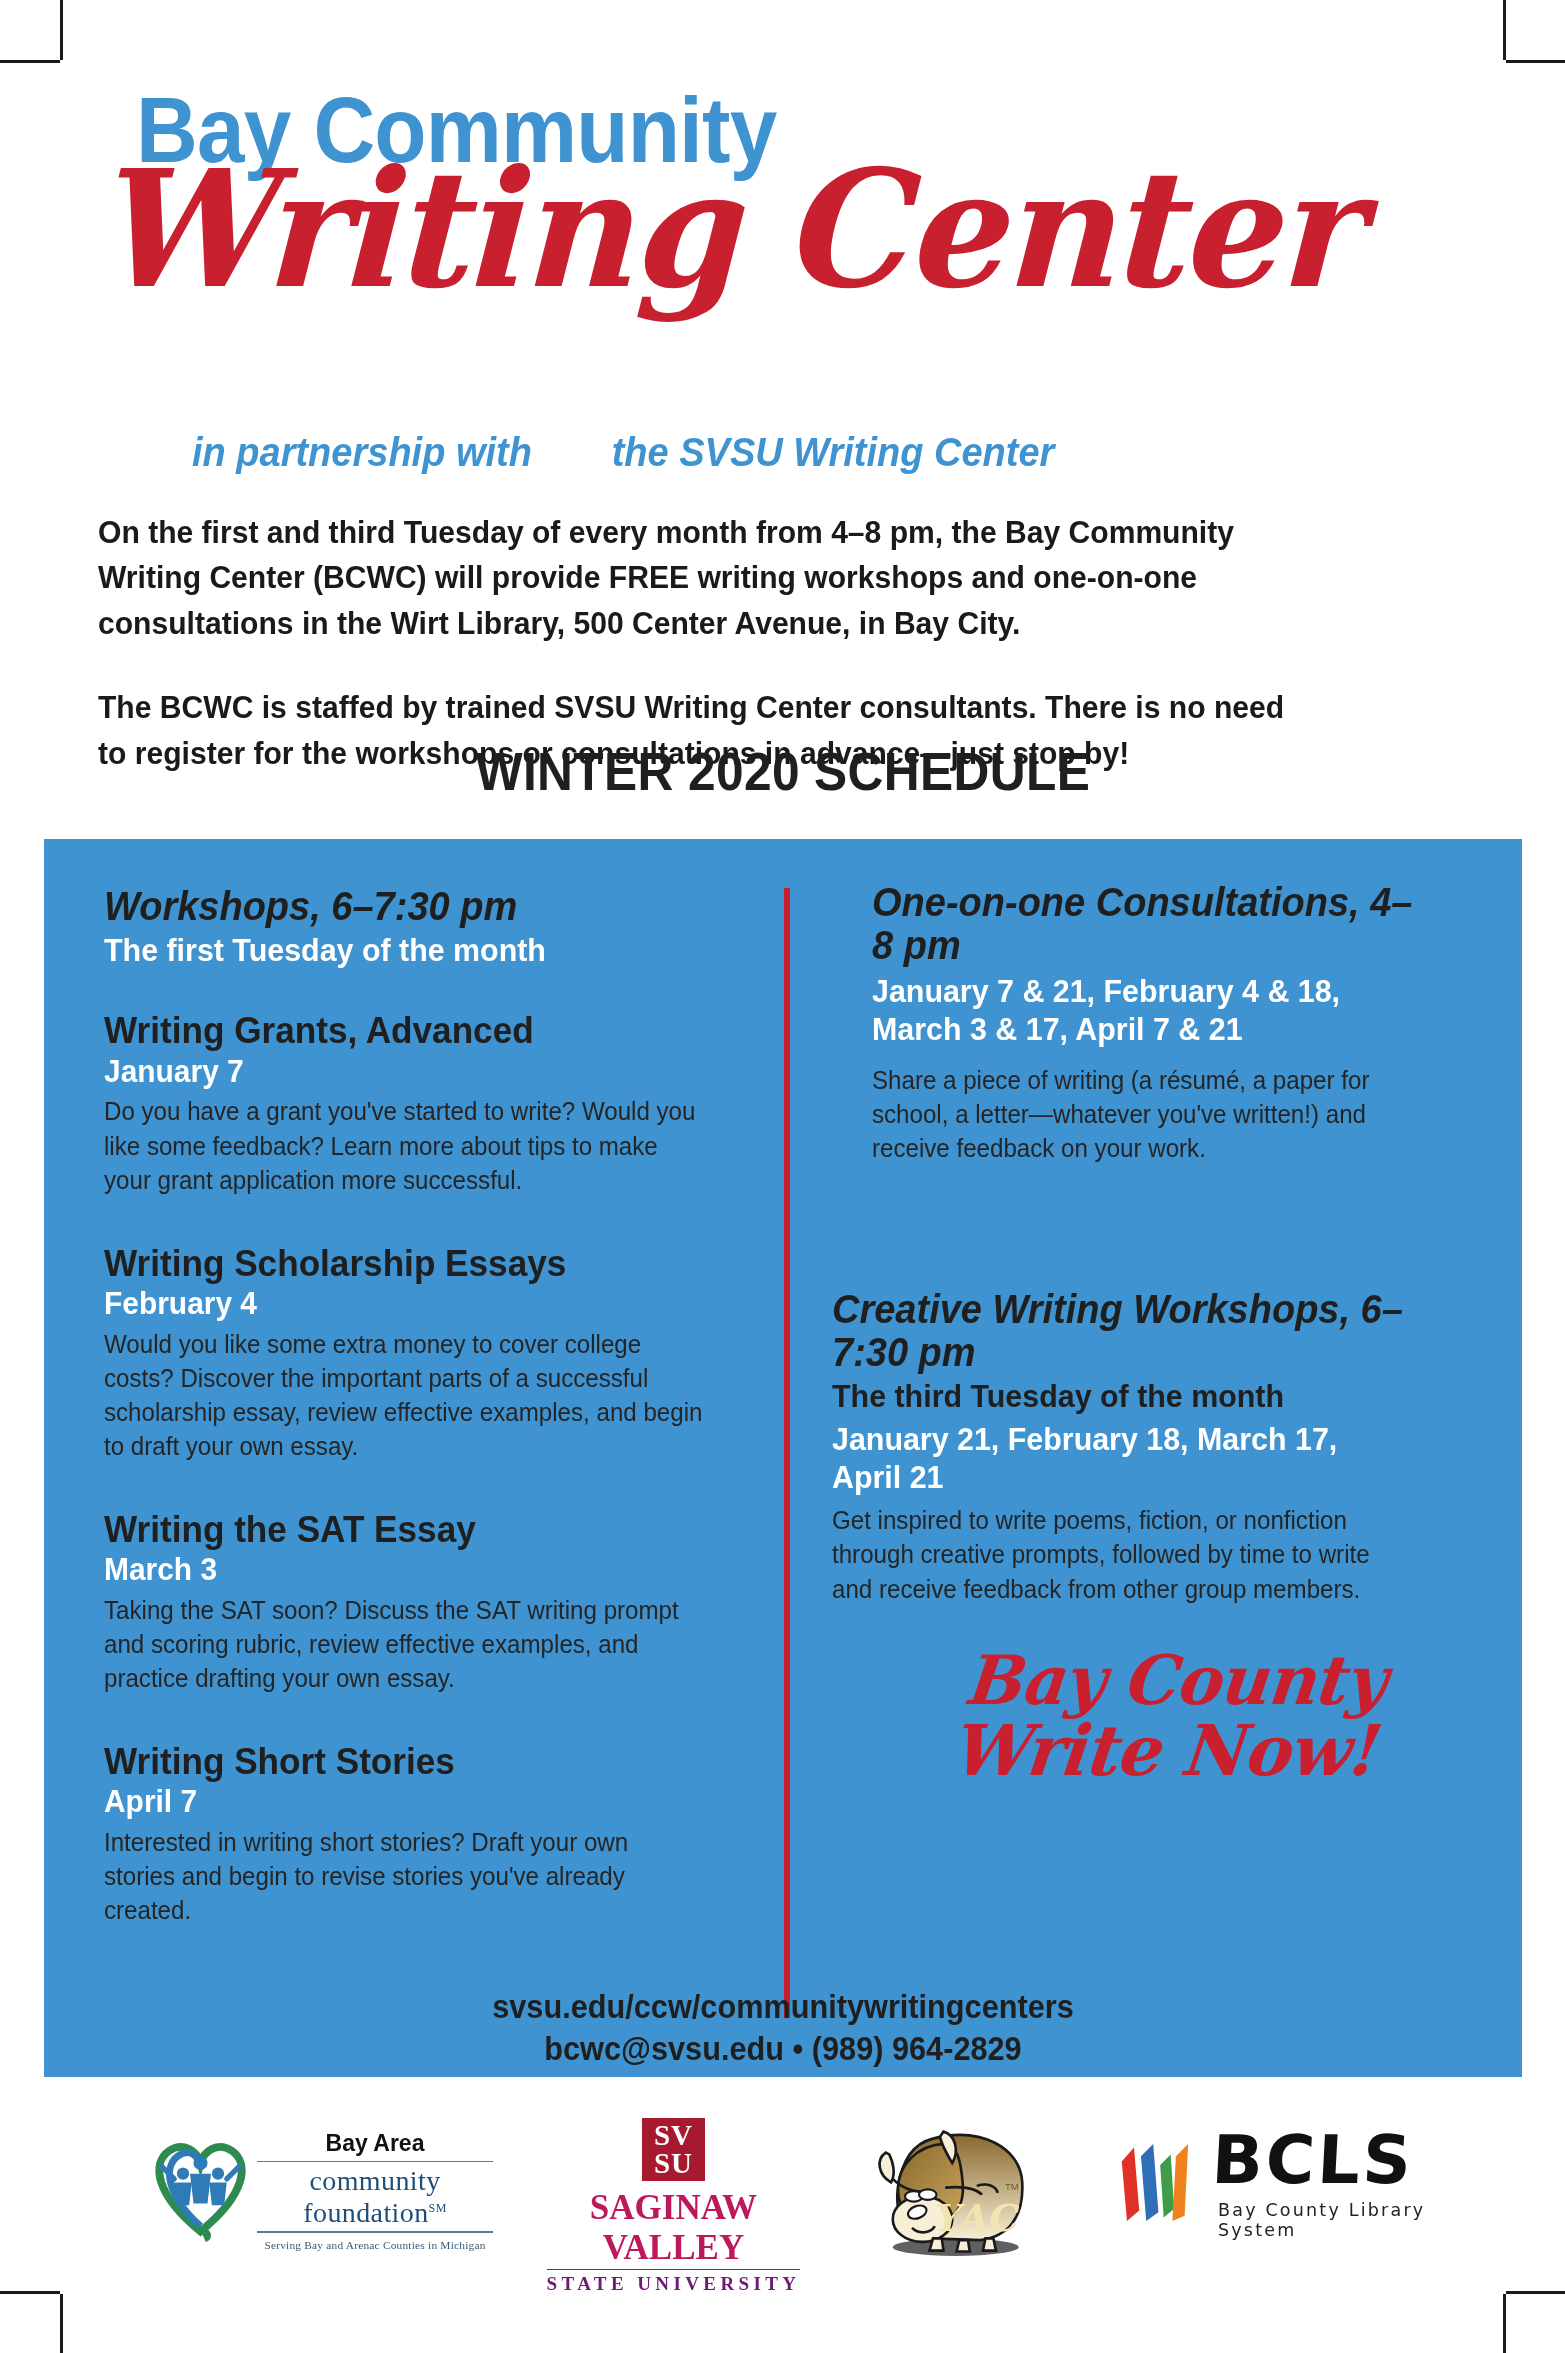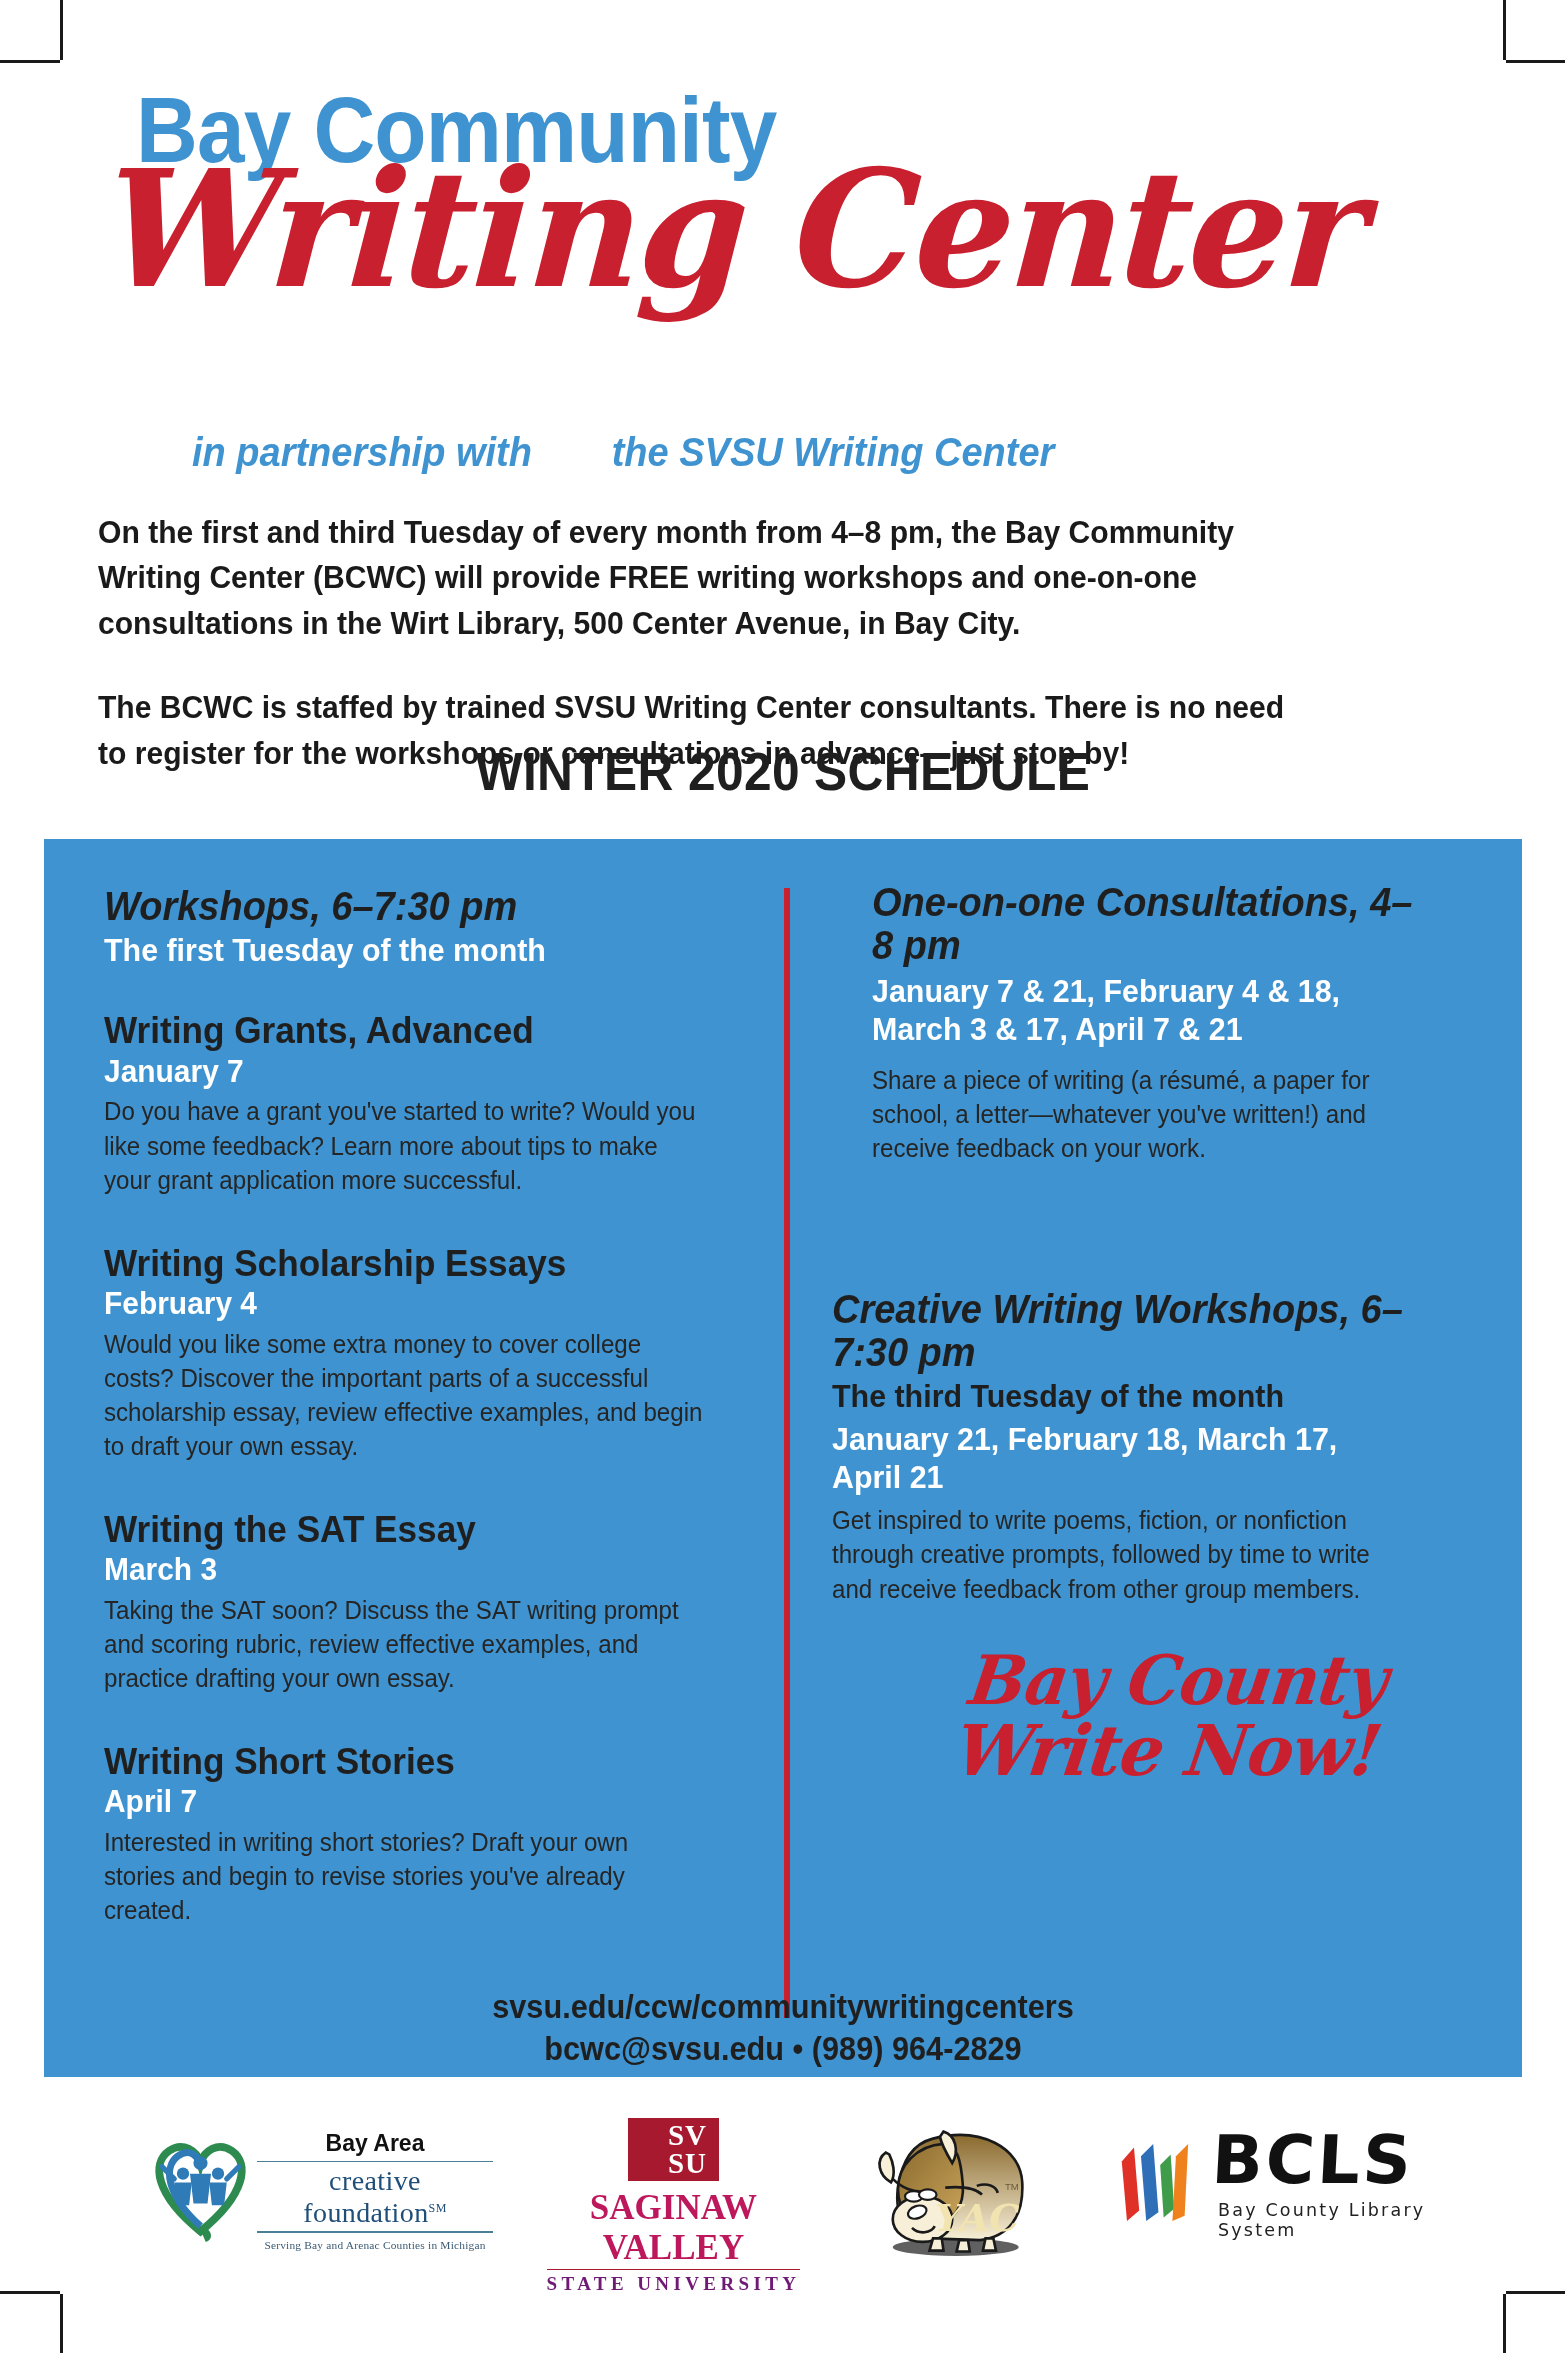--- a/index.html
+++ b/index.html
@@ -235,21 +235,21 @@
     font-family: "Liberation Serif", serif;
     font-size: 11.4px; color: #3c5a74; text-align: center; letter-spacing: 0.2px;
   }
 
   
   #logo-svsu { left: 534px; top: 15.8px; width: 263px; text-align: center; }
   #logo-svsu .mark {
     width: 63px; height: 63px; background: #A6192E; margin: 0 auto;
     color: #fff; font-family: "Liberation Serif", serif; font-weight: 700;
     font-size: 29px; line-height: 0.98; letter-spacing: 0.9px;
-    display: flex; flex-direction: column; align-items: center; justify-content: center; padding-left: 28px;
+    display: flex; flex-direction: column; align-items: center; justify-content: center;
   }
   #logo-svsu .n1 {
     font-family: "Liberation Serif", serif; font-weight: 700;
     font-size: 35px; color: #be185d; letter-spacing: 0px; margin-top: 7px;
   }
   #logo-svsu .svsu-rule { height: 1.8px; background: #A6192E; margin: 0.9px 5.3px 2.6px; }
   #logo-svsu .n2 {
     font-family: "Liberation Serif", serif; font-weight: 700;
     font-size: 19px; color: #701a75; letter-spacing: 4.4px;
   }
@@ -389,21 +389,21 @@
         <circle cx="40" cy="52" r="7" fill="#2E7BB8"></circle>
         <path d="M30 62 h20 l-3 26 h-14 Z" fill="#2E7BB8"></path>
         <circle cx="80" cy="52" r="7" fill="#2E7BB8"></circle>
         <path d="M70 62 h20 l-3 26 h-14 Z" fill="#2E7BB8"></path>
         <path d="M30 58 L16 44 M90 58 L104 44" stroke="#2E7BB8" stroke-width="6" stroke-linecap="round"></path>
       </svg>
     </span>
     <div class="txt">
       <div class="bacf-top">Bay Area</div>
       <div class="rule"></div>
-      <div class="bacf-mid"><span>creative foundation</span><sup>SM</sup></div>
+      <div class="bacf-mid"><span>community foundation</span><sup>SM</sup></div>
       <div class="rule2"></div>
       <div class="bacf-bot">Serving Bay and Arenac Counties in Michigan</div>
     </div>
   </div>
 
   <div class="logo" id="logo-svsu">
     <div class="mark">
       <span>SV</span>
       <span>SU</span>
     </div>

